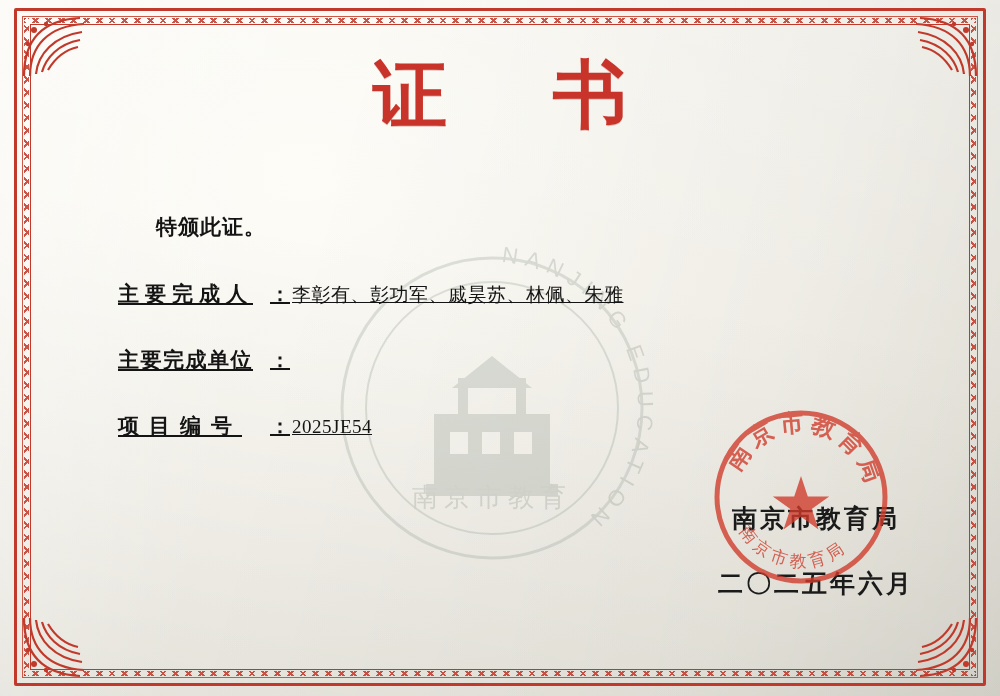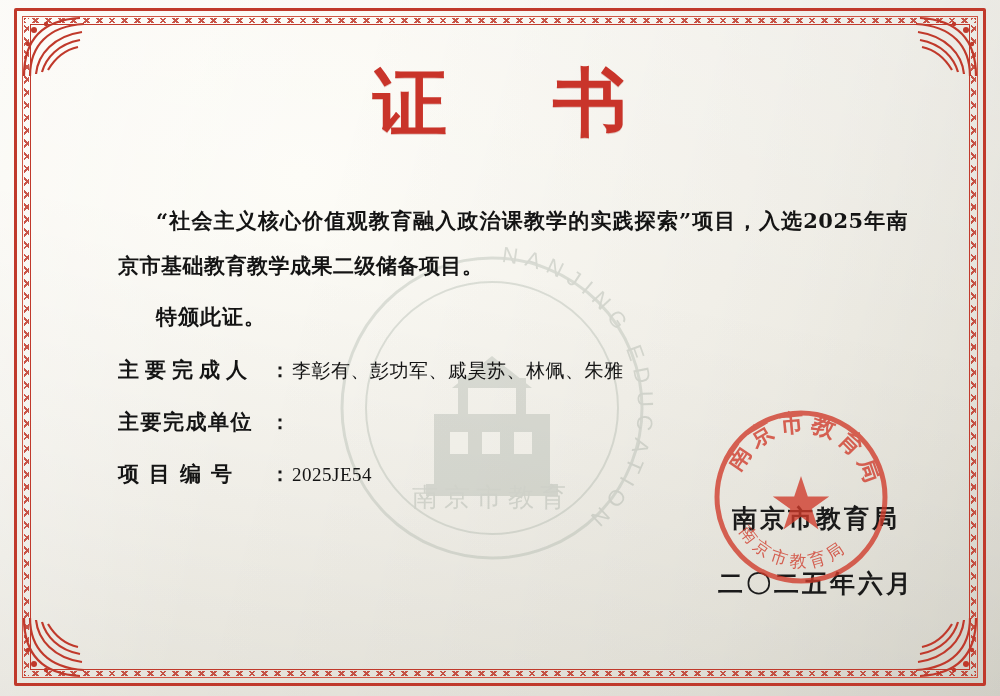--- a/index.html
+++ b/index.html
@@ -87,21 +87,21 @@
     width: 340px;
     height: 340px;
     opacity: 0.30;
     pointer-events: none;
   }
   .watermark svg { width: 100%; height: 100%; display:block; }
 
   
   .title {
     position: absolute;
-    top: 54px;
+    top: 46px;
     left: 0; right: 0;
     text-align: center;
     color: #c9342a;
     font-family: "DejaVu Serif", "Liberation Serif", serif;
     font-size: 74px;
     font-weight: bold;
     letter-spacing: 40px;
     text-indent: 40px;
     text-shadow: 0 1px 0 rgba(160,40,30,0.25);
   }
@@ -129,22 +129,23 @@
     font-size: 21px;
     font-weight: 700;
     line-height: 45px;
     letter-spacing: 1px;
   }
   .grant .indent { display: inline-block; width: 38px; }
 
   .field-row {
     display: flex;
     align-items: baseline;
-    margin-top: 10px;
+    margin-top: 24px;
     line-height: 42px;
+    text-decoration: underline;
   }
   .field-label {
     font-size: 21px;
     font-weight: 700;
     letter-spacing: 6px;
     white-space: nowrap;
   }
   .field-label.w-people { width: 152px; }
   .field-label.w-unit   { width: 152px; letter-spacing: 1.5px; }
   .field-label.w-code   { width: 152px; letter-spacing: 10px; }
@@ -299,21 +300,20 @@
         <circle cx="18" cy="20" r="3"></circle>
         <circle cx="30" cy="14" r="2.2"></circle>
         <circle cx="12" cy="34" r="2.2"></circle>
       </g>
     </svg>
   </div>
 
   <div class="title">证 书</div>
 
   <div class="body-text">
-    <div class="para"><span class="indent"></span><span>“社会主义核心价值观教育融入政治课教学的实践探索”项目，入选2025年南京市基础教育教学成果二级储备项目。</span></div>
 
     <div class="grant"><span class="indent"></span><span>特颁此证。</span></div>
 
     <div class="field-row">
       <span class="field-label w-people">主要完成人</span>
       <span class="field-colon">：</span>
       <span class="field-value">李彰有、彭功军、戚昊苏、林佩、朱雅</span>
     </div>
 
     <div class="field-row">

